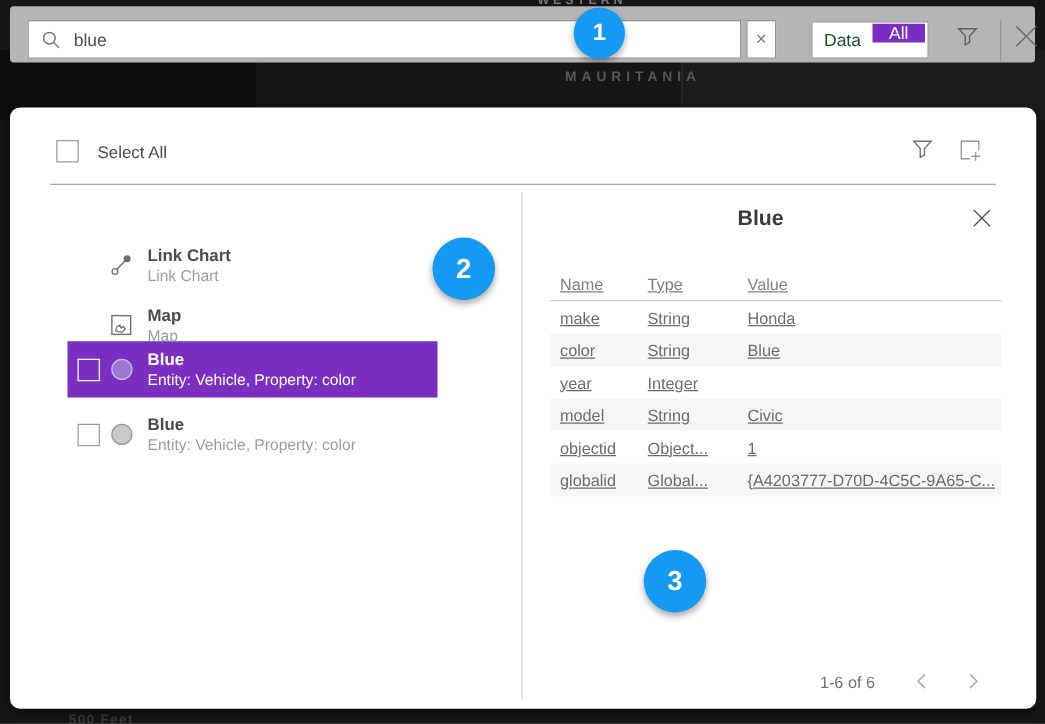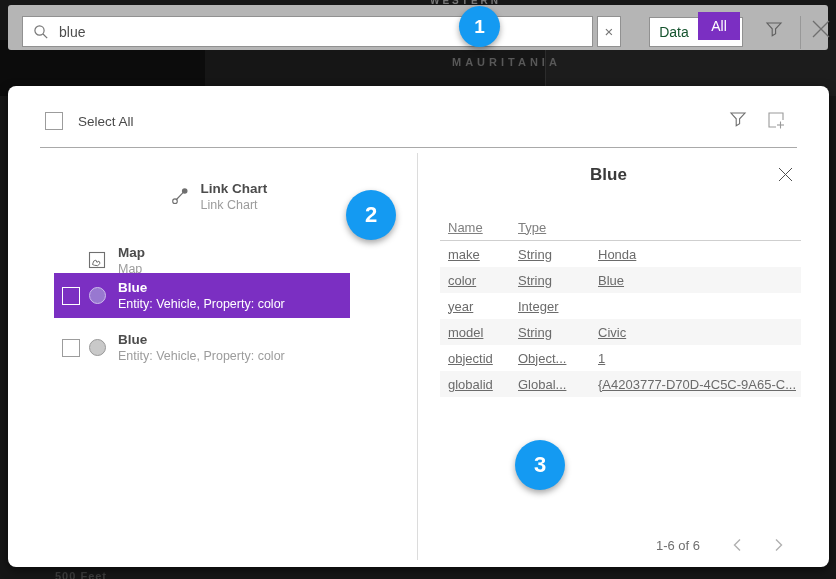--- a/index.html
+++ b/index.html
@@ -18,21 +18,21 @@
   .toolbar { position:absolute; left:8px; top:5px; width:820px; height:45px; background:#b5b5b5; border-radius:3px; z-index:5; }
   .search-box { position:absolute; left:14px; top:11px; width:571px; height:31px; background:#fff; border:1px solid #919191;
                 display:flex; align-items:center; padding-left:10px; }
   .search-box input { border:none; outline:none; font-family:"Liberation Sans",sans-serif; font-size:14px; color:#4d4d4d;
                       margin-left:10px; width:480px; background:transparent; }
   .clear-btn { position:absolute; left:589px; top:11px; width:24px; height:31px; background:#fff; border:1px solid #919191;
                display:flex; align-items:center; justify-content:center; font-size:15px; color:#767676; cursor:pointer; }
   .toggle { position:absolute; left:641px; top:12px; width:94px; height:30px; background:#fff; border:1px solid #919191;
             display:flex; align-items:center; }
   .toggle-data { flex:1; text-align:center; font-size:14px; color:#14532d; cursor:pointer; }
-  .toggle-all { width:42px; height:28px; margin:2px 2px 14px 0; background:#7b2fc2; color:#fff; font-size:14px;
+  .toggle-all { width:42px; height:15px; margin:2px 2px 14px 0; background:#7b2fc2; color:#fff; font-size:14px;
                 display:flex; align-items:center; justify-content:center; cursor:pointer; }
   .tb-funnel { position:absolute; left:756px; top:14px; cursor:pointer; }
   .tb-divider { position:absolute; left:792px; top:11px; width:1px; height:33px; background:#989898; }
   .tb-close { position:absolute; left:801px; top:12px; cursor:pointer; }
 
   
   .badge { position:absolute; border-radius:50%; background:#149af2; color:#fff; font-weight:bold;
            display:flex; align-items:center; justify-content:center; z-index:20;
            box-shadow:0 3px 6px rgba(0,0,0,0.35); }
   .badge-1 { left:459px; top:6px;  width:41px; height:41px; font-size:19px; }
@@ -142,21 +142,21 @@
     <div class="hdr-add">
       <svg width="22" height="22" viewBox="0 0 22 22">
           <path d="M18 11 V4 H4 V18 H11" fill="none" stroke="#9a9a9a" stroke-width="1.1"></path>
           <line x1="15.5" y1="12.5" x2="15.5" y2="19.5" stroke="#9a9a9a" stroke-width="1.1"></line>
           <line x1="12" y1="16" x2="19" y2="16" stroke="#9a9a9a" stroke-width="1.1"></line>
         </svg>
     </div>
     <div class="hdr-divider"></div>
     <div class="v-divider"></div>
 
-    <div class="item item-plain" style="top:88px; height:44px;justify-content:center;">
+    <div class="item item-plain" style="top:104px; height:44px;">
       <span class="item-icon">
         <svg width="18" height="18" viewBox="0 0 18 18">
             <line x1="5" y1="13" x2="12.5" y2="5.2" stroke="#6f6f6f" stroke-width="1.2"></line>
             <circle cx="4" cy="14.2" r="2.3" fill="none" stroke="#6f6f6f" stroke-width="1.1"></circle>
             <circle cx="13.7" cy="4" r="2.8" fill="#6f6f6f"></circle>
           </svg>
       </span>
       <span class="item-text">
         <span class="item-title">Link Chart</span>
         <span class="item-sub">Link Chart</span>
@@ -203,20 +203,21 @@
       <svg width="17" height="17" viewBox="0 0 17 17">
           <line x1="2" y1="2" x2="15" y2="15" stroke="#4f4f4f" stroke-width="1"></line>
           <line x1="15" y1="2" x2="2" y2="15" stroke="#4f4f4f" stroke-width="1"></line>
         </svg>
     </div>
 
     <div class="detail-table">
       <div class="trow head">
         <span class="tc-name">Name</span>
         <span class="tc-type">Type</span>
+        <span class="tc-value">Value</span>
       </div>
       <div class="trow">
         <span class="tc-name">make</span>
         <span class="tc-type">String</span>
         <span class="tc-value">Honda</span>
       </div>
       <div class="trow shade">
         <span class="tc-name">color</span>
         <span class="tc-type">String</span>
         <span class="tc-value">Blue</span>

